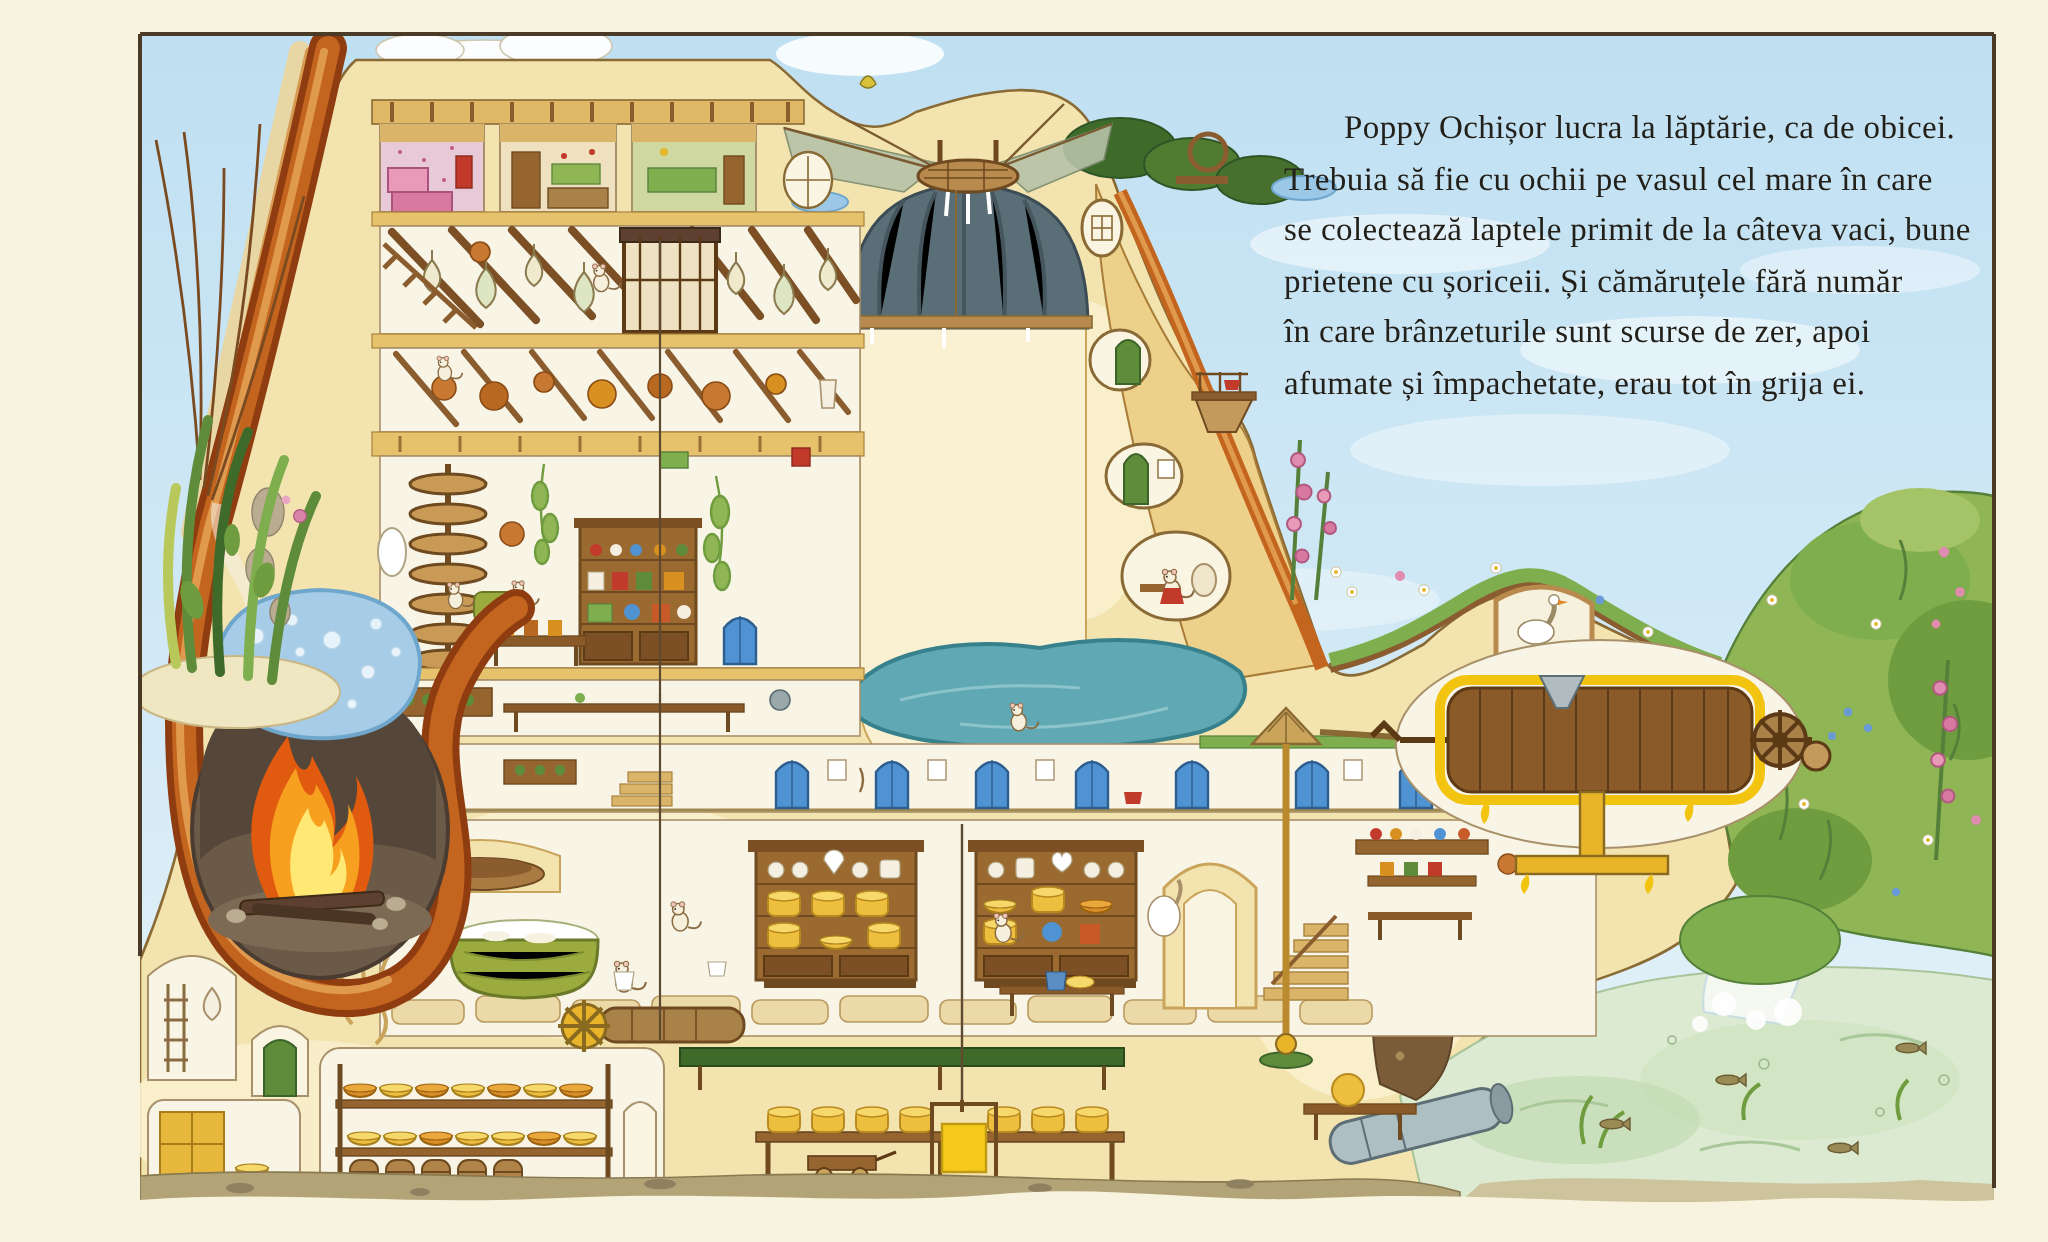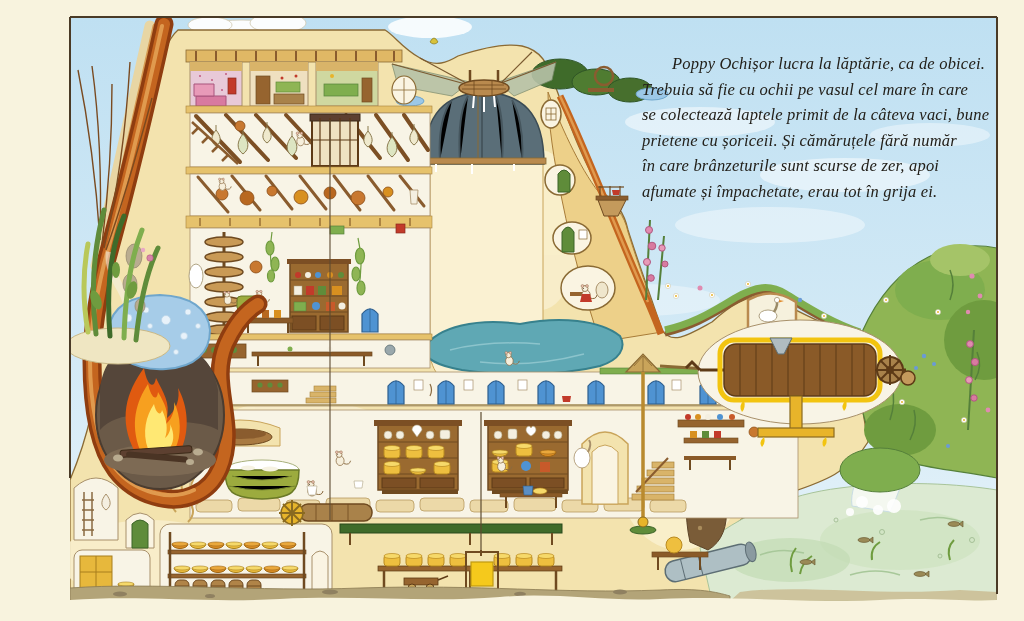--- a/index.html
+++ b/index.html
@@ -1,21 +1,21 @@
 <!DOCTYPE html>
 <html><head>
 <meta charset="utf-8">
 <style>
   html,body{margin:0;padding:0;background:#f8f3de;}
   #stage{position:relative;width:1024px;height:621px;background:#f8f3de;overflow:hidden;
          font-family:"Liberation Serif","DejaVu Serif",serif;}
   #art{position:absolute;left:0;top:0;}
   #caption{position:absolute;left:642px;top:51px;width:378px;
            font-size:16.5px;line-height:25.5px;color:#23201a;
-           white-space:pre-line;text-indent:30px;letter-spacing:.2px;font-style:italic;}
+           white-space:pre-line;text-indent:30px;letter-spacing:.2px;}
 </style>
 </head>
 <body>
 
 <div id="stage">
 <svg id="art" width="1024" height="621" viewBox="0 0 1024 621">
 <defs>
   <linearGradient id="skyG" x1="0" y1="0" x2="0" y2="1">
     <stop offset="0" stop-color="#bfe0f2"></stop>
           <stop offset=".6" stop-color="#d4eaf6"></stop>

